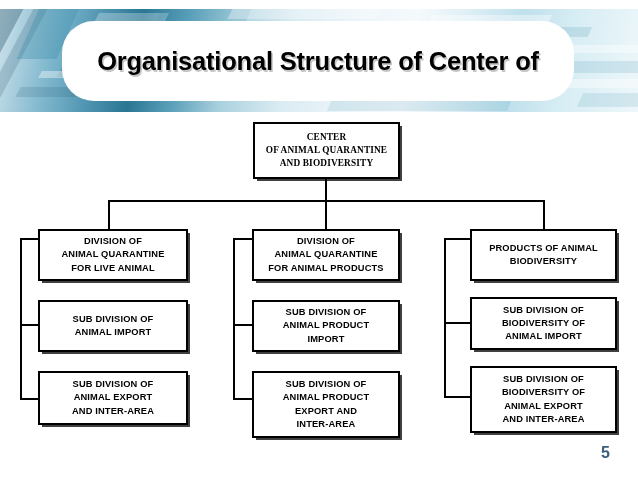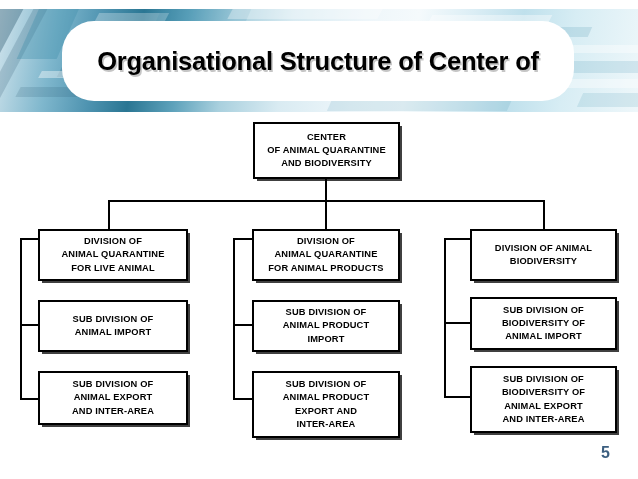--- a/index.html
+++ b/index.html
@@ -159,21 +159,21 @@
     <div class="streak" style="left:545px; top:70px; width:120px; height:9px;"></div>
     <div class="streak-teal" style="left:580px; top:84px; width:90px; height:14px; opacity:0.4;"></div>
   </div>
 
   <div id="title-plate">
     <div class="title-line">Organisational Structure of Center of</div>
   </div>
 
   <div id="chart">
 
-    <div class="node" style="left:253px; top:122px; width:147px; height:57px;">
+    <div class="node" style="left:253px; top:122px; width:147px; height:57px;font-family:Liberation Serif, serif;">
       <div class="node-text">CENTER
 OF ANIMAL QUARANTINE
 AND BIODIVERSITY</div>
     </div>
 
     <div class="conn conn-v" style="left:325px; top:179px; width:2px; height:22px;"></div>
 
     <div class="conn conn-h" style="left:108px; top:200px; width:437px; height:2px;"></div>
 
     <div class="conn conn-v" style="left:108px; top:200px; width:2px; height:29px;"></div>
@@ -216,21 +216,21 @@
 EXPORT AND
 INTER-AREA</div>
     </div>
 
     <div class="conn conn-v" style="left:233px; top:238px; width:2px; height:162px;"></div>
     <div class="conn conn-h" style="left:233px; top:238px; width:20px; height:2px;"></div>
     <div class="conn conn-h" style="left:233px; top:324px; width:20px; height:2px;"></div>
     <div class="conn conn-h" style="left:233px; top:398px; width:20px; height:2px;"></div>
 
     <div class="node" style="left:470px; top:229px; width:147px; height:52px;">
-      <div class="node-text">DIVISION OF ANIMAL
+      <div class="node-text">PRODUCTS OF ANIMAL
 BIODIVERSITY</div>
     </div>
     <div class="node" style="left:470px; top:297px; width:147px; height:53px;">
       <div class="node-text">SUB DIVISION OF
 BIODIVERSITY  OF
 ANIMAL IMPORT</div>
     </div>
     <div class="node" style="left:470px; top:366px; width:147px; height:67px;">
       <div class="node-text">SUB DIVISION OF
 BIODIVERSITY OF

